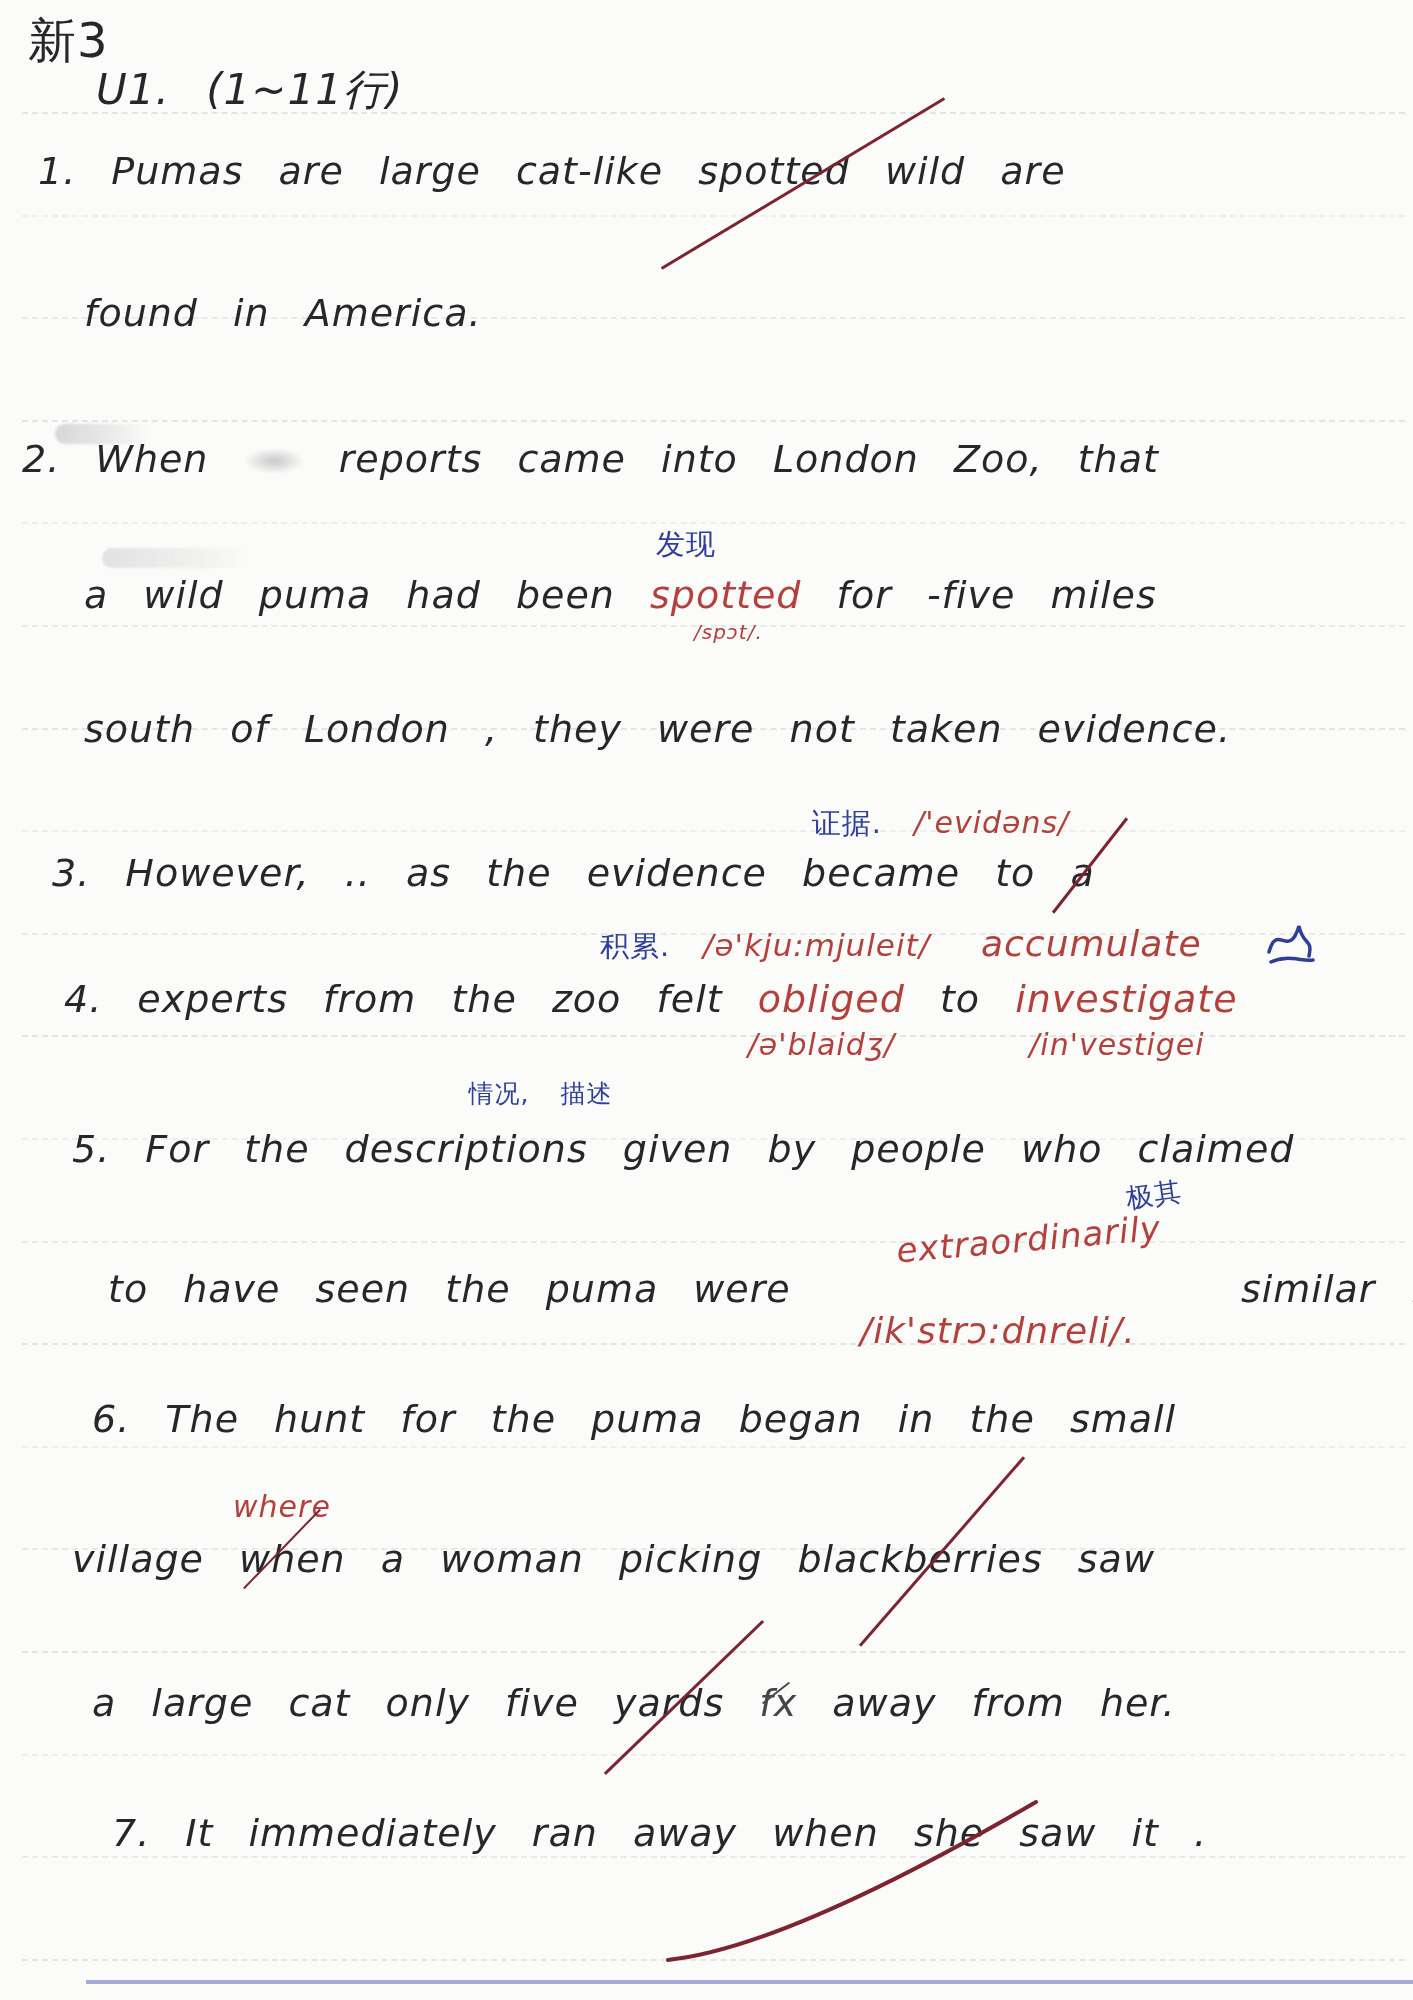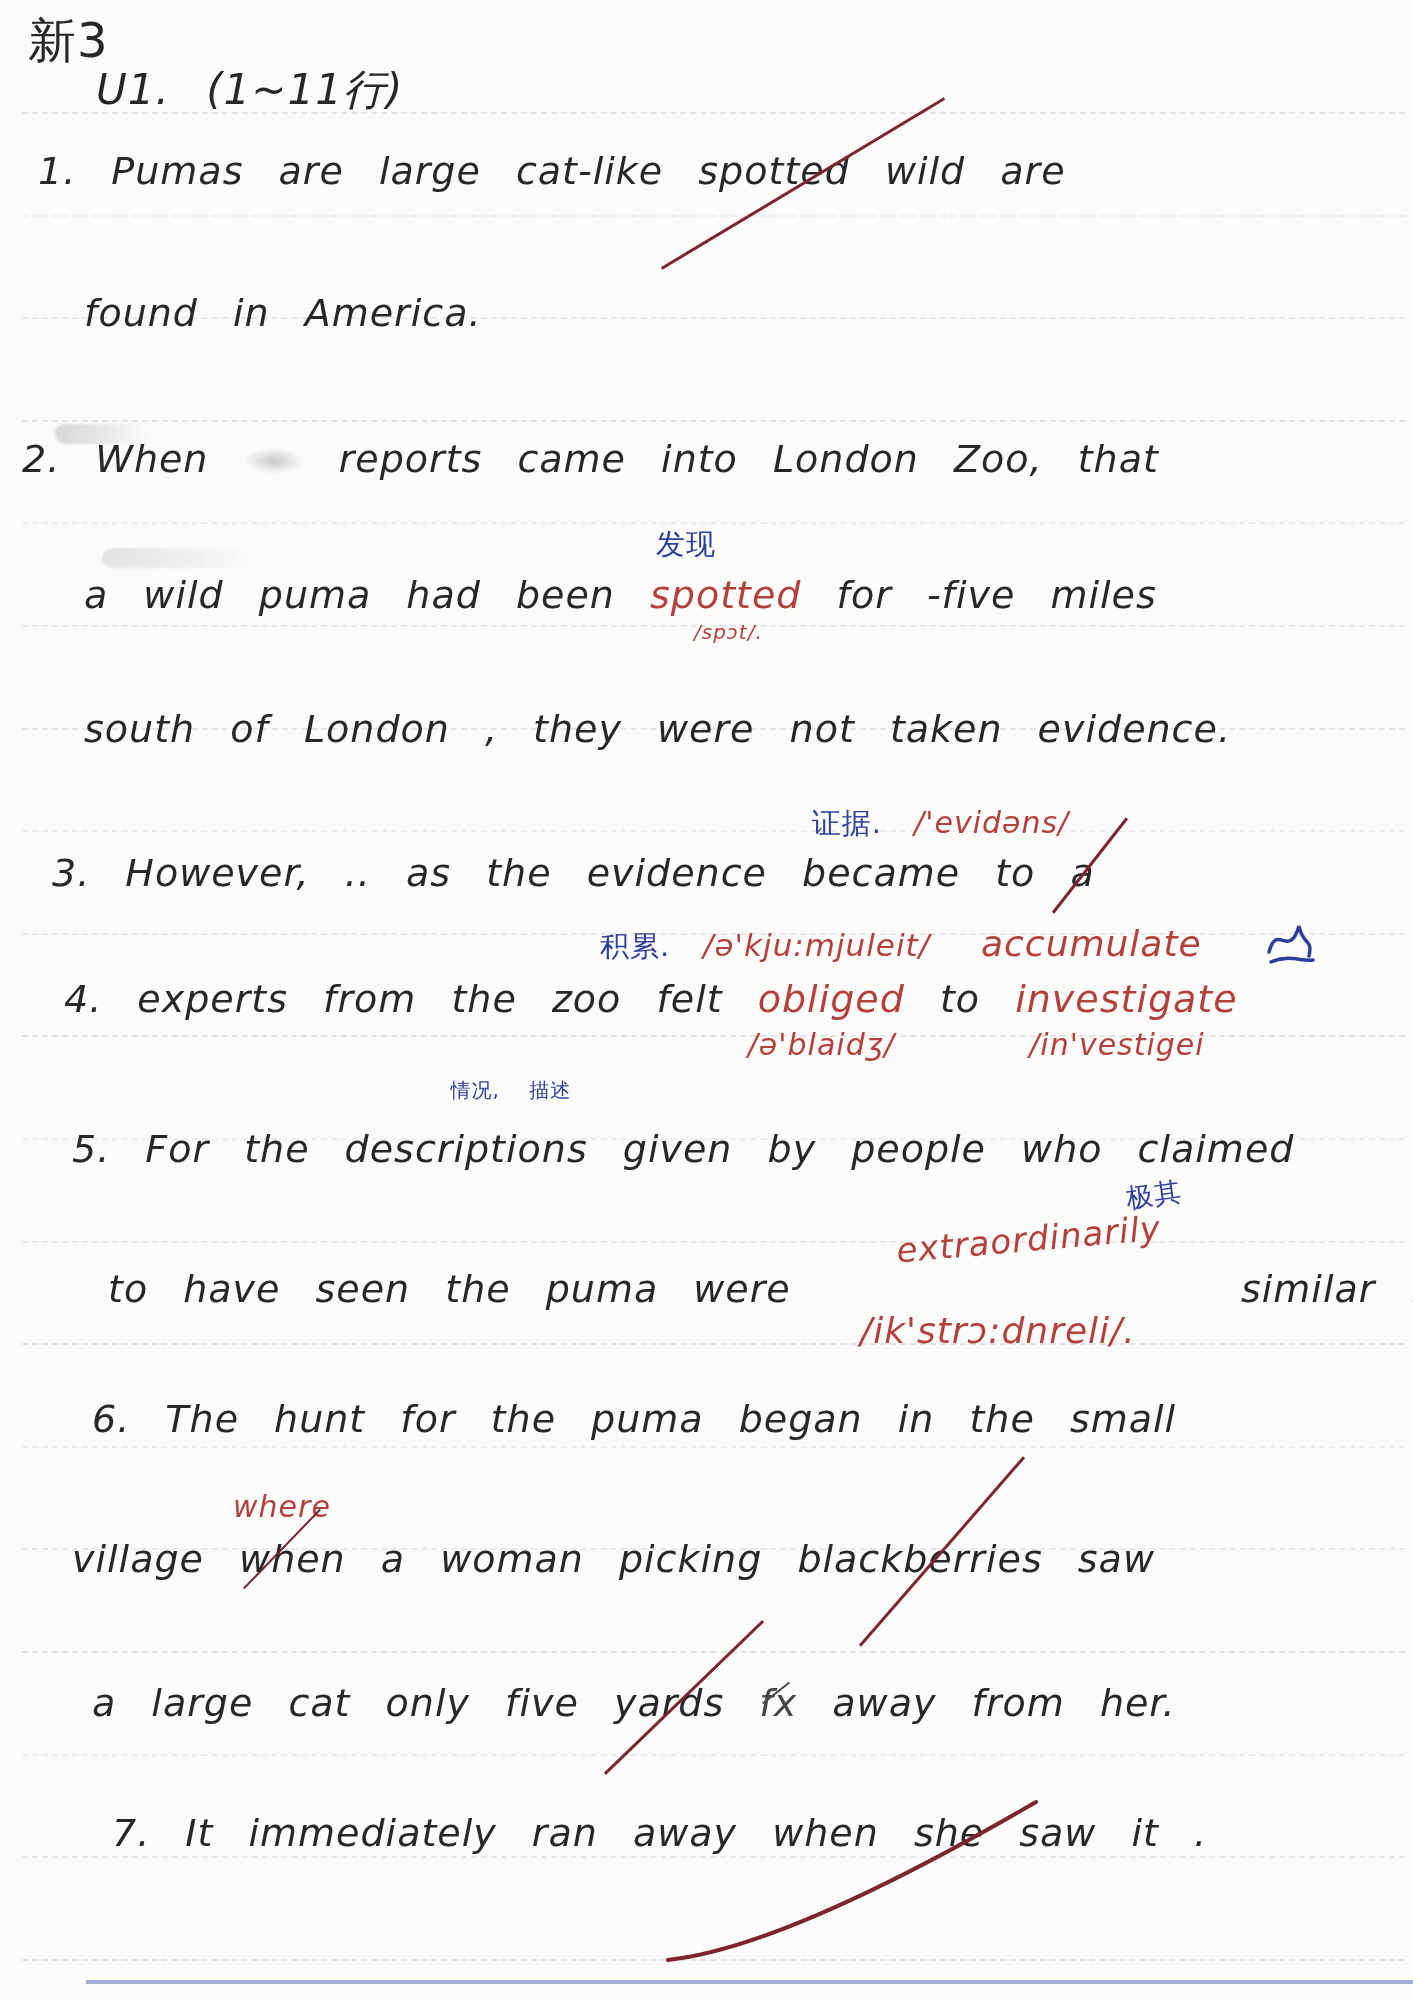--- a/index.html
+++ b/index.html
@@ -116,21 +116,21 @@
 
   <div class="line" style="left:64px;top:976px;">
     <span>4. experts from the zoo felt</span>
     <span class="w red"><span>obliged</span><span class="ann-below red" style="left:-10px;top:50px;font-size:30px;">/ə'blaidʒ/</span></span>
     <span>to</span>
     <span class="w red"><span>investigate</span><span class="ann-below red" style="left:14px;top:50px;font-size:30px;">/in'vestigei</span></span>
   </div>
 
   <div class="line" style="left:72px;top:1126px;">
     <span>5. For the</span>
-    <span class="w"><span>descriptions</span><span class="ann-above blue cjk" style="left:106px;top:-48px;font-size:20px;text-align:right;">情况, 描述</span></span>
+    <span class="w"><span>descriptions</span><span class="ann-above blue cjk" style="left:124px;top:-48px;font-size:25px;text-align:right;">情况, 描述</span></span>
     <span>given by people who claimed</span>
   </div>
   <div class="line cjk blue" style="left:1126px;top:1178px;font-size:27px;transform:rotate(-8deg);">极其</div>
   <div class="line red" style="left:896px;top:1218px;font-size:34px;transform:rotate(-5deg);">extraordinarily</div>
   <div class="line" style="left:96px;top:1266px;margin-left:12px;">
     <span>to have seen the puma were</span>
     <span style="display:inline-block;width:380px;"></span>
     <span>similar .</span>
   </div>
   <div class="line red" style="left:860px;top:1308px;font-size:36px;">/ik'strɔ:dnreli/.</div>

